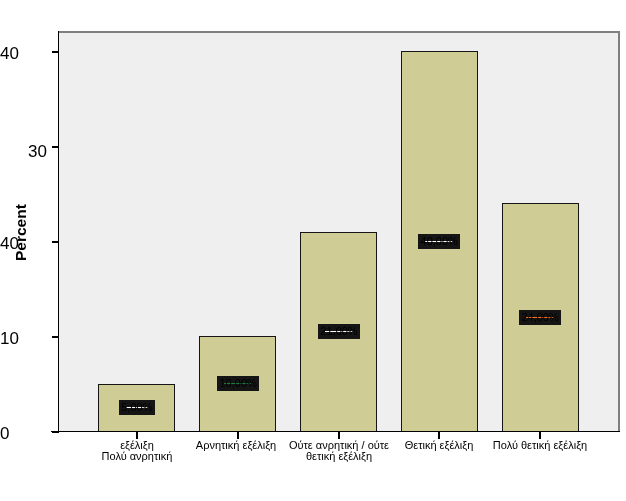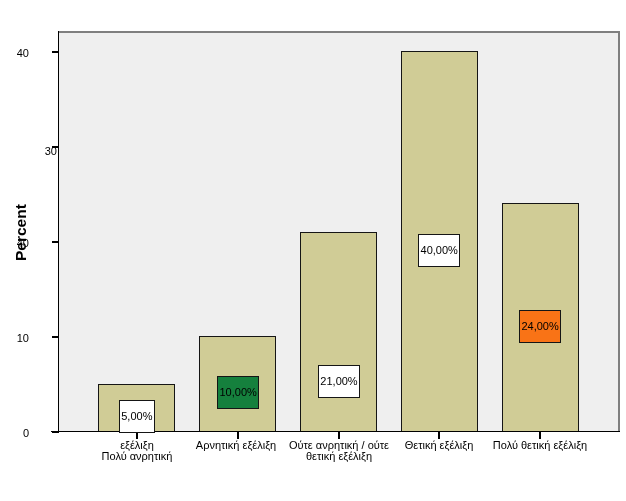--- a/index.html
+++ b/index.html
@@ -19,37 +19,37 @@
   #y-axis{position:absolute;left:58px;top:31px;width:1.3px;height:400.9px;
           background:#000000;}
   #x-axis{position:absolute;left:51.4px;top:430.6px;width:568.2px;height:1.4px;
           background:#000000;}
 
   
   .y-tick{position:absolute;left:51.5px;width:7.2px;height:2px;background:#000000;}
   .x-tick{position:absolute;top:431.5px;width:2px;height:7px;background:#000000;}
 
   
-  .y-tick-label{position:absolute;left:0;width:29px;text-align:right;
-                font-size:11px;line-height:11px;color:#000000;will-change:transform;}
+  .y-tick-label{position:absolute;left:0;width:29px;text-align:left;
+                font-size:17px;line-height:11px;color:#000000;will-change:transform;}
   .x-tick-label{position:absolute;top:439.5px;width:140px;text-align:center;
                 font-size:11px;line-height:11.3px;color:#000000;will-change:transform;}
 
   
   #y-axis-title{position:absolute;left:13.2px;top:261.1px;
                 font-size:15.5px;line-height:15.5px;font-weight:bold;color:#000000;
                 white-space:nowrap;transform:rotate(-90deg);transform-origin:0 0;}
 
   
   .bar{position:absolute;box-sizing:border-box;
        background:#d0cc96;border:1px solid #151515;}
 
   
-  .data-label{position:absolute;box-sizing:border-box;height:33px;
-              background:#ffffff;border:1px solid #6d28d9;
+  .data-label{position:absolute;box-sizing:border-box;height:15px;
+              background:#ffffff;border:7px solid #6d28d9;
               font-size:11px;line-height:1;color:#000000;white-space:nowrap;
               display:flex;align-items:center;justify-content:center;
               will-change:transform;}
 </style>
 </head>
 <body style="background: rgb(255, 255, 255);">
 
 <div id="chart">
 
   <div id="plot-area" style="background: rgb(239, 239, 239);"></div>
@@ -101,17 +101,17 @@
   </div>
   <div class="x-tick-label" id="x-tick-label-4" style="left: 470.25px;">
     <div>Πολύ θετική εξέλιξη</div>
     <div></div>
   </div>
 
   <div id="y-axis-title">Percent</div>
 
   <div class="data-label" id="data-label-0" style="width: 35.7px; left: 119px; top: 400.2px; background: rgb(255, 255, 255); border-color: rgb(21, 21, 21);">5,00%</div>
   <div class="data-label" id="data-label-1" style="width: 42.3px; left: 216.55px; top: 376.45px; background: #15803d; border-color: rgb(21, 21, 21);">10,00%</div>
-  <div class="data-label" id="data-label-2" style="width: 42px; left: 317.55px; top: 324.2px; background: rgb(255, 255, 255); border-color: rgb(21, 21, 21); margin-top: 41px;">21,00%</div>
+  <div class="data-label" id="data-label-2" style="width: 42px; left: 317.55px; top: 324.2px; background: rgb(255, 255, 255); border-color: rgb(21, 21, 21);">21,00%</div>
   <div class="data-label" id="data-label-3" style="width: 42.4px; left: 418.2px; top: 233.95px; background: rgb(255, 255, 255); border-color: rgb(21, 21, 21);">40,00%</div>
   <div class="data-label" id="data-label-4" style="width: 42.1px; left: 519.2px; top: 309.95px; background: #f97316; border-color: rgb(21, 21, 21);">24,00%</div>
 
 </div>
 
 </body></html>

